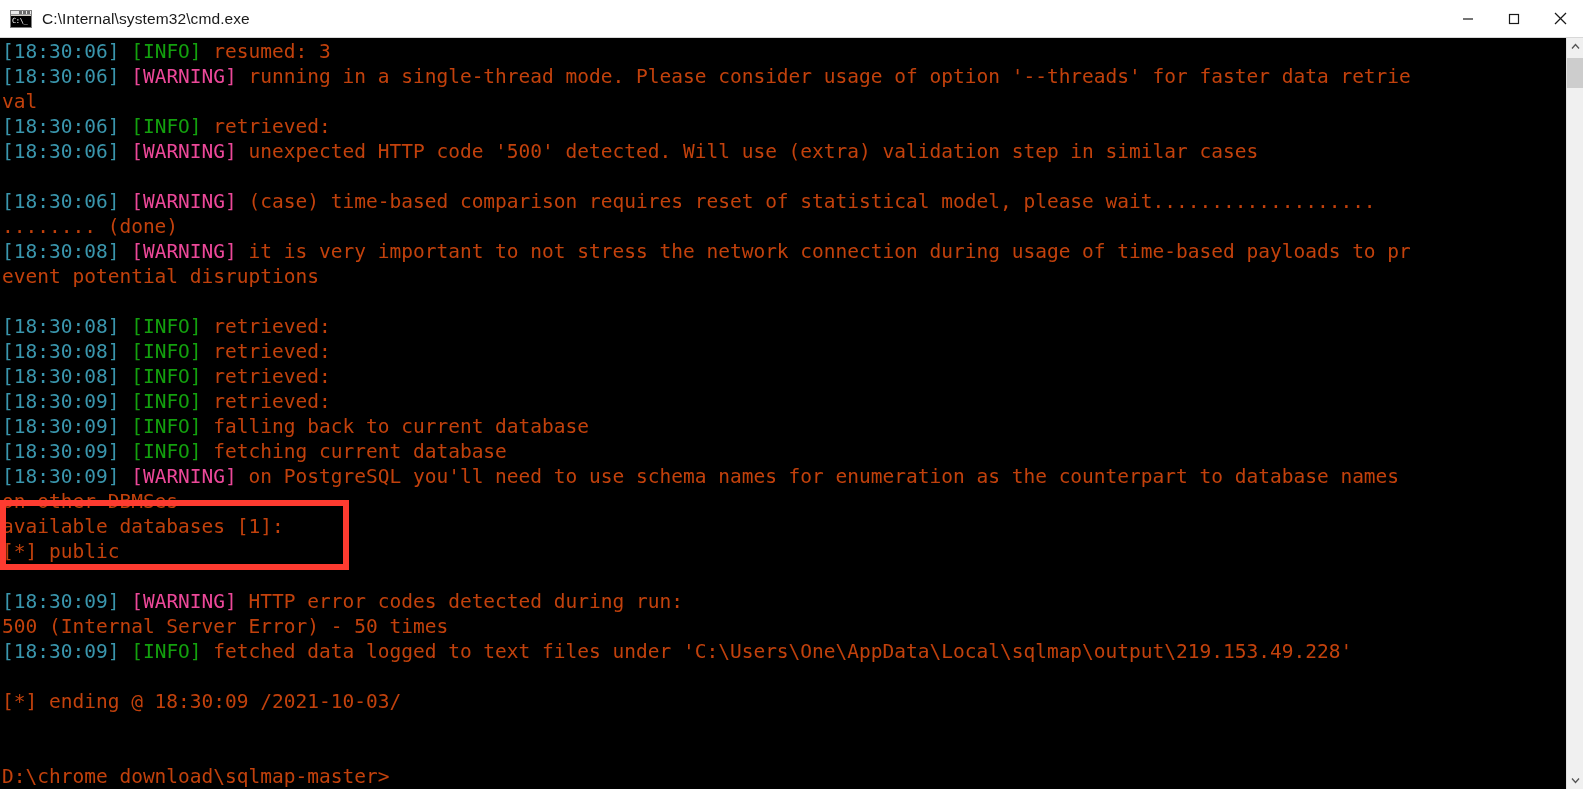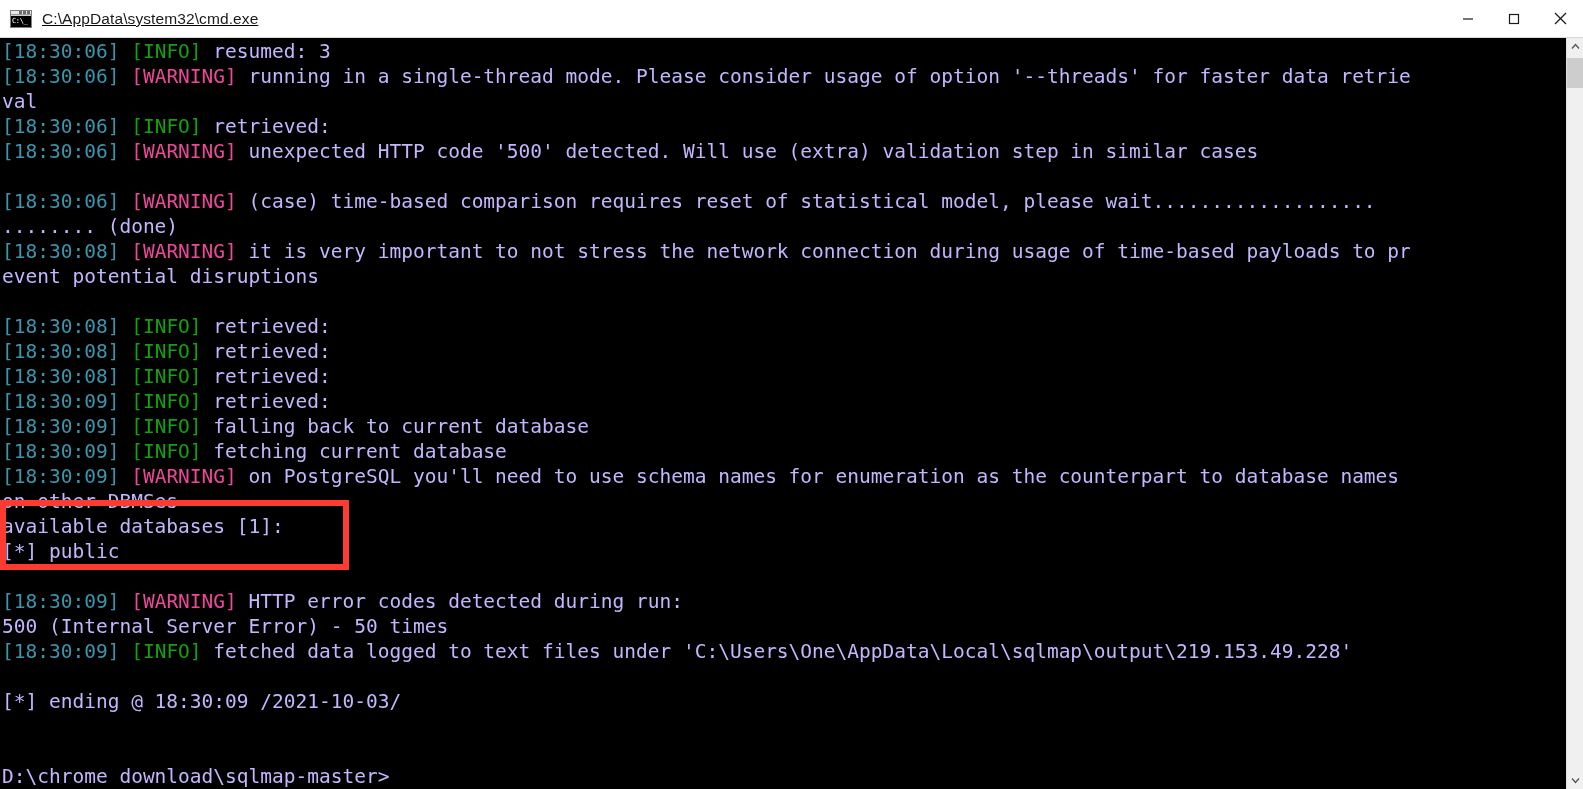--- a/index.html
+++ b/index.html
@@ -24,21 +24,20 @@
   .titlebar {
     position: absolute;
     top: 0; left: 0;
     width: 1583px;
     height: 38px;
     background: #ffffff;
     border-bottom: 1px solid #d8d8d8;
     display: flex;
     align-items: center;
     z-index: 20;
-    text-decoration: underline;
   }
   .tb-icon {
     width: 22px; height: 18px;
     margin-left: 10px;
     margin-right: 10px;
     position: relative;
     flex: 0 0 auto;
   }
   .tb-icon .frame {
     position: absolute; inset: 0;
@@ -106,21 +105,21 @@
     color: #ccc8c8;
     white-space: pre;
     letter-spacing: 0px;
     padding-left: 2px;
     padding-top: 1px;
   }
   .term .row { height: 25px; }
   .ts   { color: #3a96ad; margin-top: 24px; }
   .info { color: #13a10e; }
   .warn { color: #ec4899; }
-  .txt  { color: #c4b5fd; }
+  .txt  { color: #c2410c; }
 
   
   .scrollbar {
     position: absolute;
     top: 38px;
     right: 0;
     width: 17px;
     height: 751px;
     background: #f0f0f0;
     border-left: 1px solid #e2e2e2;
@@ -162,21 +161,21 @@
   <div class="titlebar">
     <div class="tb-icon">
       <div class="frame"></div>
       <div class="bar">
           <i></i>
           <i></i>
           <i></i>
         </div>
       <div class="screen">C:\_</div>
     </div>
-    <div class="tb-title">C:\AppData\system32\cmd.exe</div>
+    <div class="tb-title">C:\Internal\system32\cmd.exe</div>
     <div class="tb-spacer"></div>
 
     <div class="wbtn" title="Minimize">
       <svg width="12" height="12" viewBox="0 0 12 12">
         <line x1="1" y1="6" x2="11" y2="6" stroke="#1a1a1a" stroke-width="1.2"></line>
       </svg>
     </div>
 
     <div class="wbtn" title="Maximize">
       <svg width="12" height="12" viewBox="0 0 12 12">

